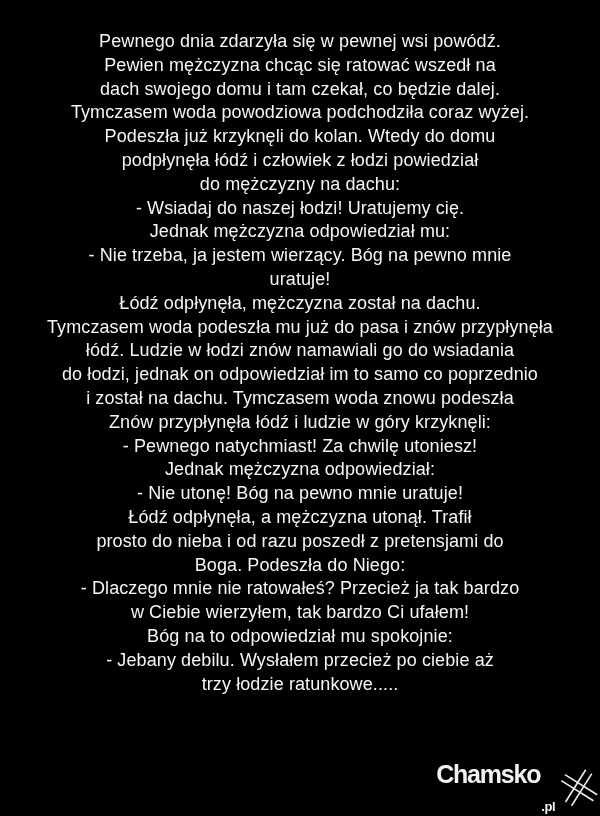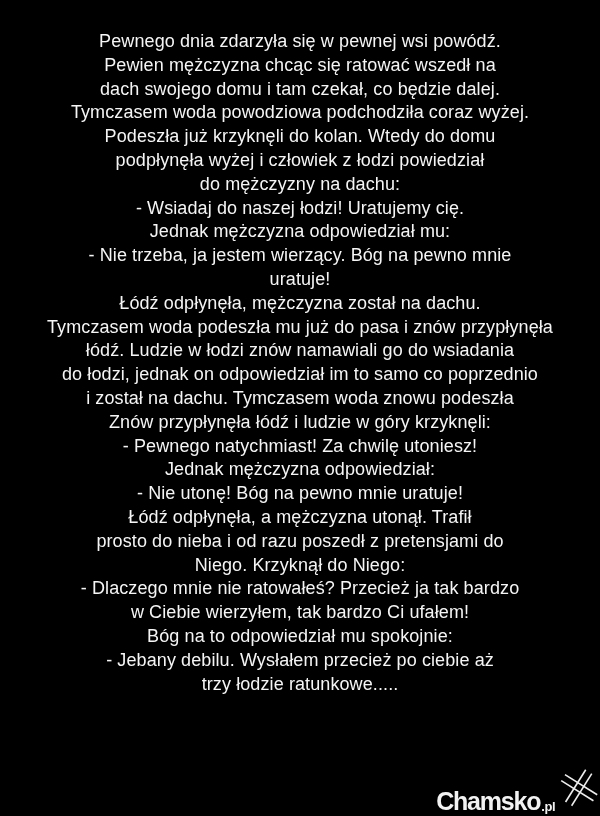--- a/index.html
+++ b/index.html
@@ -32,21 +32,21 @@
     letter-spacing: 0.1px;
   }
   .story .line {
     white-space: nowrap;
   }
   .logo {
     position: absolute;
     right: 2px;
     bottom: 2px;
     display: flex;
-    align-items: flex-end;
+    align-items: flex-start;
     color: #f2f2f2;
     margin-left: 10px;
   }
   .brand {
     font-weight: 700;
     font-size: 25px;
     letter-spacing: -1.2px;
     line-height: 1;
   }
   .brand-suffix {
@@ -74,38 +74,38 @@
 <body>
 
 <div class="meme">
 
   <div class="story">
       <div class="line">Pewnego dnia zdarzyła się w pewnej wsi powódź.</div>
       <div class="line">Pewien mężczyzna chcąc się ratować wszedł na</div>
       <div class="line">dach swojego domu i tam czekał, co będzie dalej.</div>
       <div class="line">Tymczasem woda powodziowa podchodziła coraz wyżej.</div>
       <div class="line">Podeszła już krzyknęli do kolan. Wtedy do domu</div>
-      <div class="line">podpłynęła wyżej i człowiek z łodzi powiedział</div>
+      <div class="line">podpłynęła łódź i człowiek z łodzi powiedział</div>
       <div class="line">do mężczyzny na dachu:</div>
       <div class="line">- Wsiadaj do naszej łodzi! Uratujemy cię.</div>
       <div class="line">Jednak mężczyzna odpowiedział mu:</div>
       <div class="line">- Nie trzeba, ja jestem wierzący. Bóg na pewno mnie</div>
       <div class="line">uratuje!</div>
       <div class="line">Łódź odpłynęła, mężczyzna został na dachu.</div>
       <div class="line">Tymczasem woda podeszła mu już do pasa i znów przypłynęła</div>
       <div class="line">łódź. Ludzie w łodzi znów namawiali go do wsiadania</div>
       <div class="line">do łodzi, jednak on odpowiedział im to samo co poprzednio</div>
       <div class="line">i został na dachu. Tymczasem woda znowu podeszła</div>
       <div class="line">Znów przypłynęła łódź i ludzie w góry krzyknęli:</div>
       <div class="line">- Pewnego natychmiast! Za chwilę utoniesz!</div>
       <div class="line">Jednak mężczyzna odpowiedział:</div>
       <div class="line">- Nie utonę! Bóg na pewno mnie uratuje!</div>
       <div class="line">Łódź odpłynęła, a mężczyzna utonął. Trafił</div>
       <div class="line">prosto do nieba i od razu poszedł z pretensjami do</div>
-      <div class="line">Niego. Krzyknął do Niego:</div>
+      <div class="line">Boga. Podeszła do Niego:</div>
       <div class="line">- Dlaczego mnie nie ratowałeś? Przecież ja tak bardzo</div>
       <div class="line">w Ciebie wierzyłem, tak bardzo Ci ufałem!</div>
       <div class="line">Bóg na to odpowiedział mu spokojnie:</div>
       <div class="line">- Jebany debilu. Wysłałem przecież po ciebie aż</div>
       <div class="line">trzy łodzie ratunkowe.....</div>
     </div>
 
   <div class="logo">
     <span class="brand">Chamsko</span>
     <span class="brand-suffix">.pl</span>

